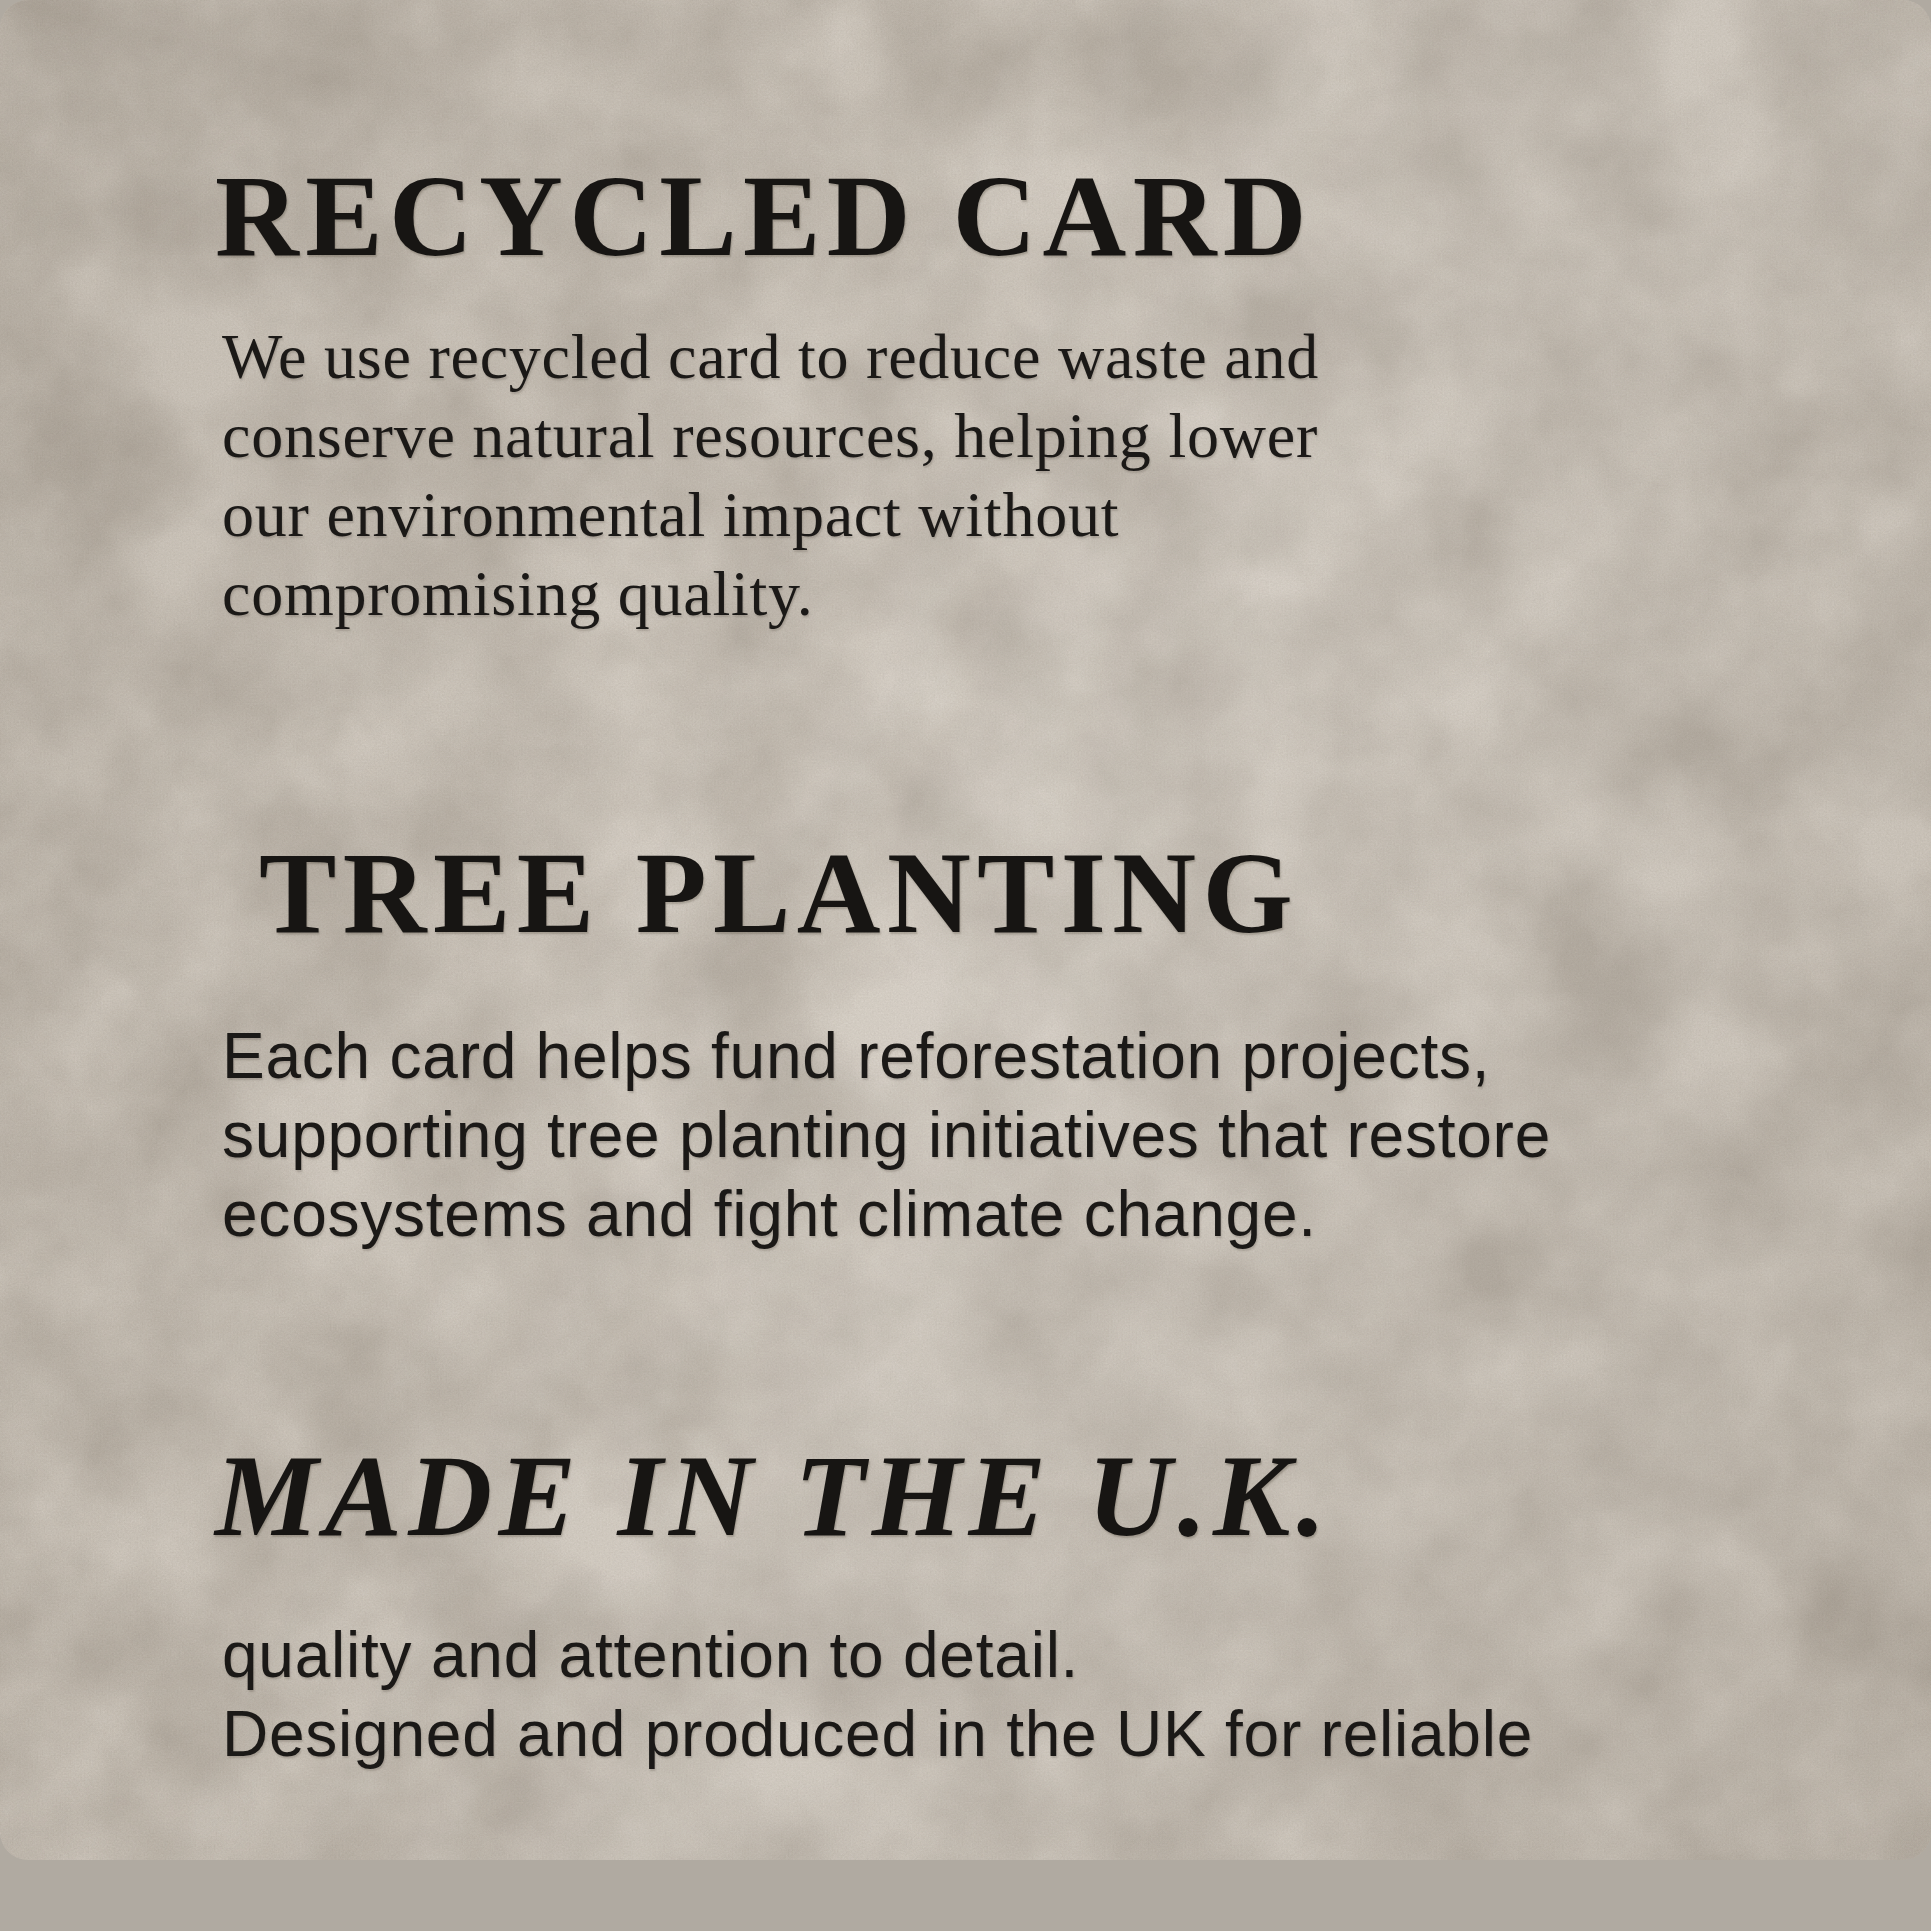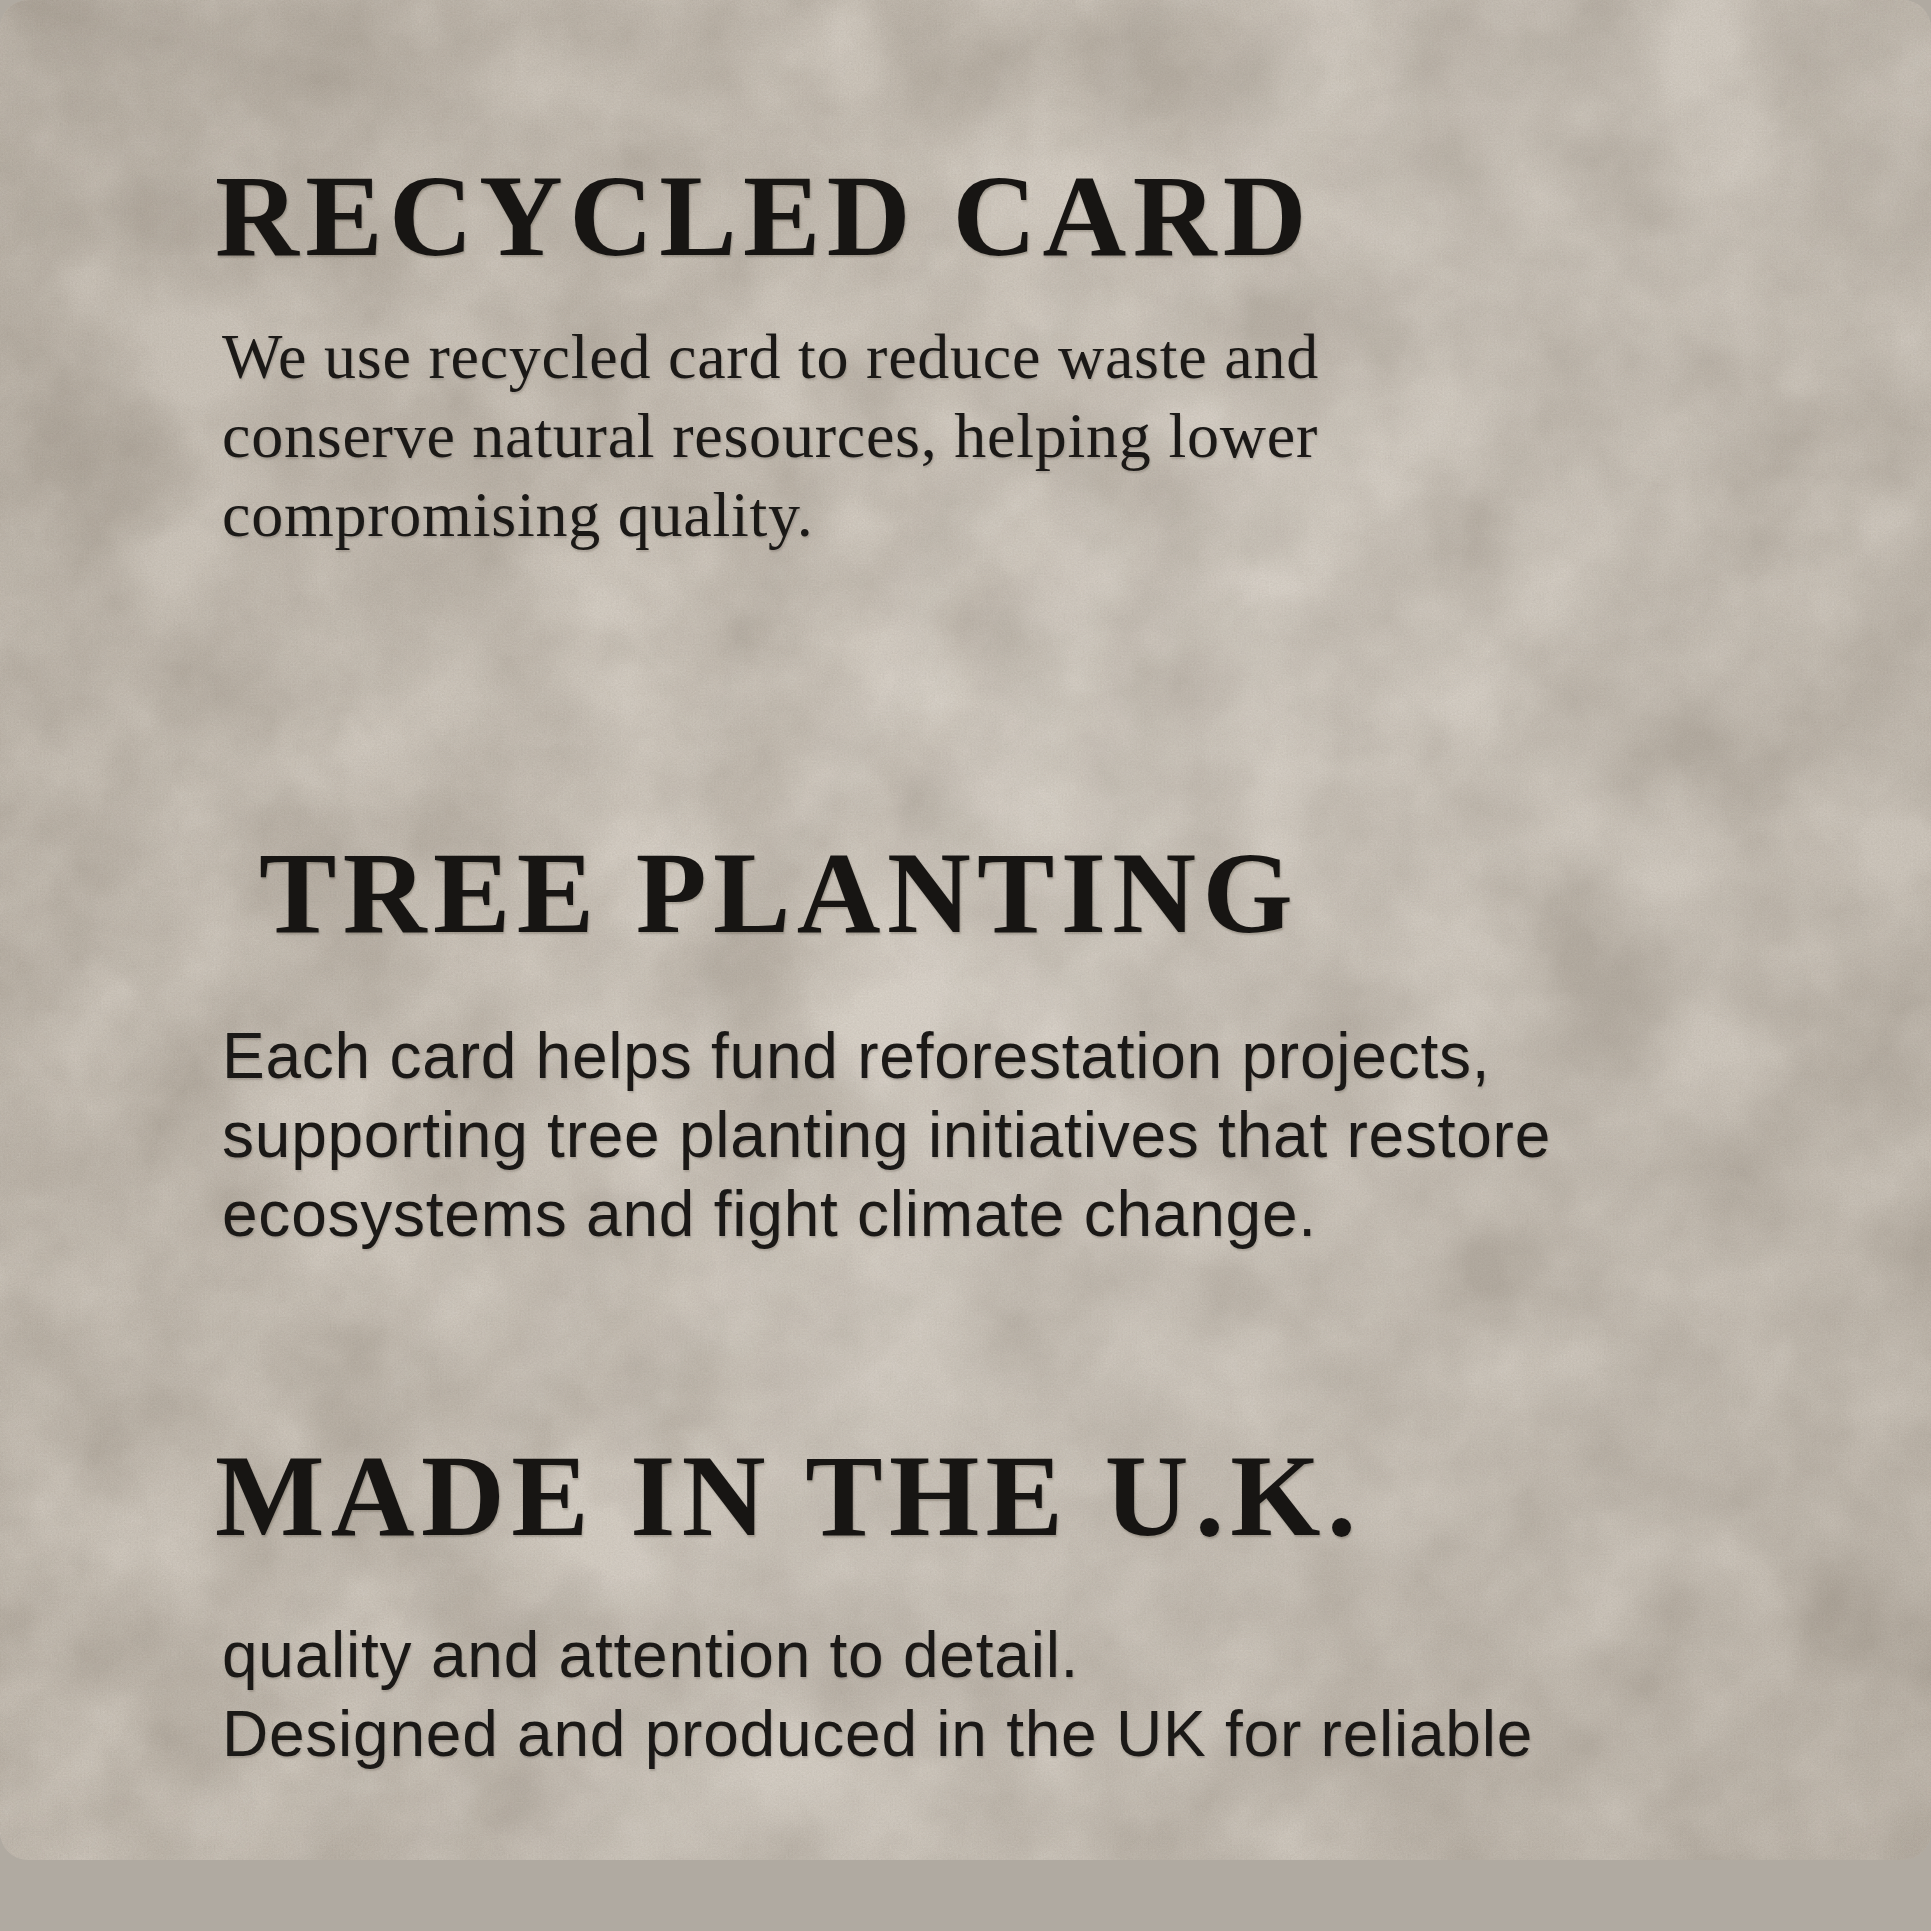--- a/index.html
+++ b/index.html
@@ -52,21 +52,21 @@
     line-height: 79px;
     letter-spacing: 0.012em;
     color: #1b1917;
     white-space: nowrap;
     text-shadow: 1px 1.9px 1.9px rgba(70,60,48,0.22);
   }
   .h-recycled { top: 158px; }
   .p-recycled { top: 317px; font-family: Liberation Serif, serif; }
   .h-trees    { top: 835px; margin-left: 44px; }
   .p-trees    { top: 1017px; }
-  .h-uk       { top: 1438px; }
+  .h-uk       { top: 1438px; font-style: italic; }
   .p-uk       { top: 1616px; }
 </style>
 </head>
 <body>
 
 <div class="canvas">
 
   <svg class="texture-layer" width="1931" height="1931" viewBox="0 0 2000 2000" preserveAspectRatio="none" xmlns="http://www.w3.org/2000/svg" aria-hidden="true">
     <defs>
       <filter id="paperClouds" x="0" y="0" width="100%" height="100%">
@@ -86,20 +86,21 @@
     <rect x="0" y="0" width="2000" height="2000" filter="url(#paperGrain)" opacity="0.16"></rect>
   </svg>
 
   <div class="shade-layer"></div>
 
   <h1 class="section-heading h-recycled">RECYCLED CARD</h1>
 
   <div class="section-body p-recycled">
     <div>We use recycled card to reduce waste and</div>
     <div>conserve natural resources, helping lower</div>
+    <div>our environmental impact without</div>
     <div>compromising quality.</div>
   </div>
 
   <h1 class="section-heading h-trees">TREE PLANTING</h1>
 
   <div class="section-body p-trees">
     <div>Each card helps fund reforestation projects,</div>
     <div>supporting tree planting initiatives that restore</div>
     <div>ecosystems and fight climate change.</div>
   </div>

